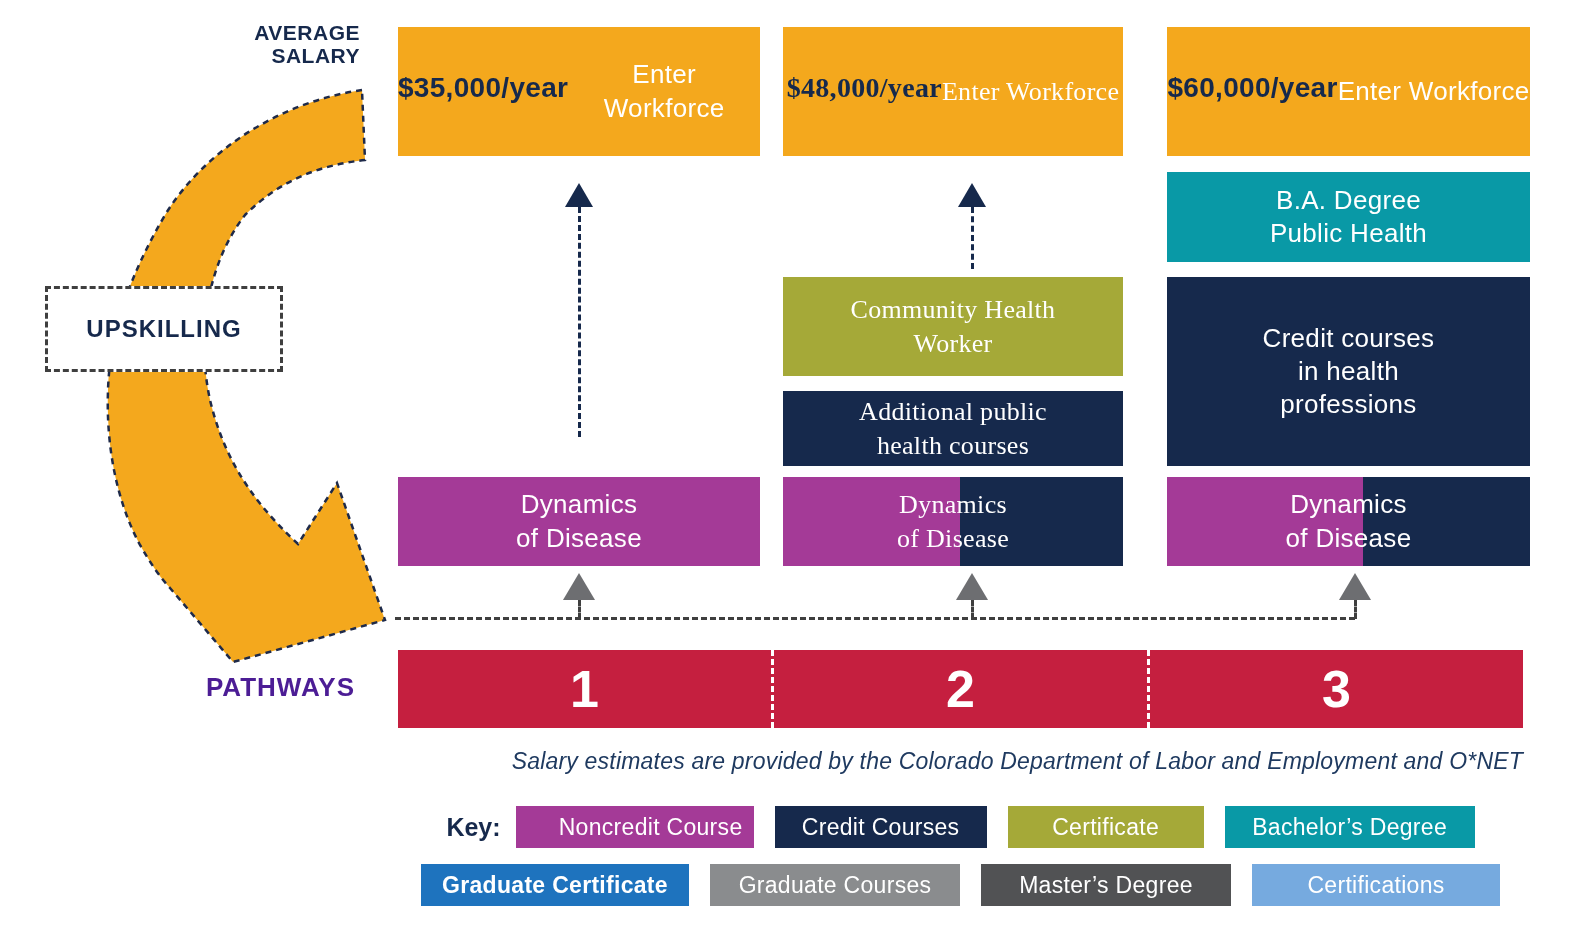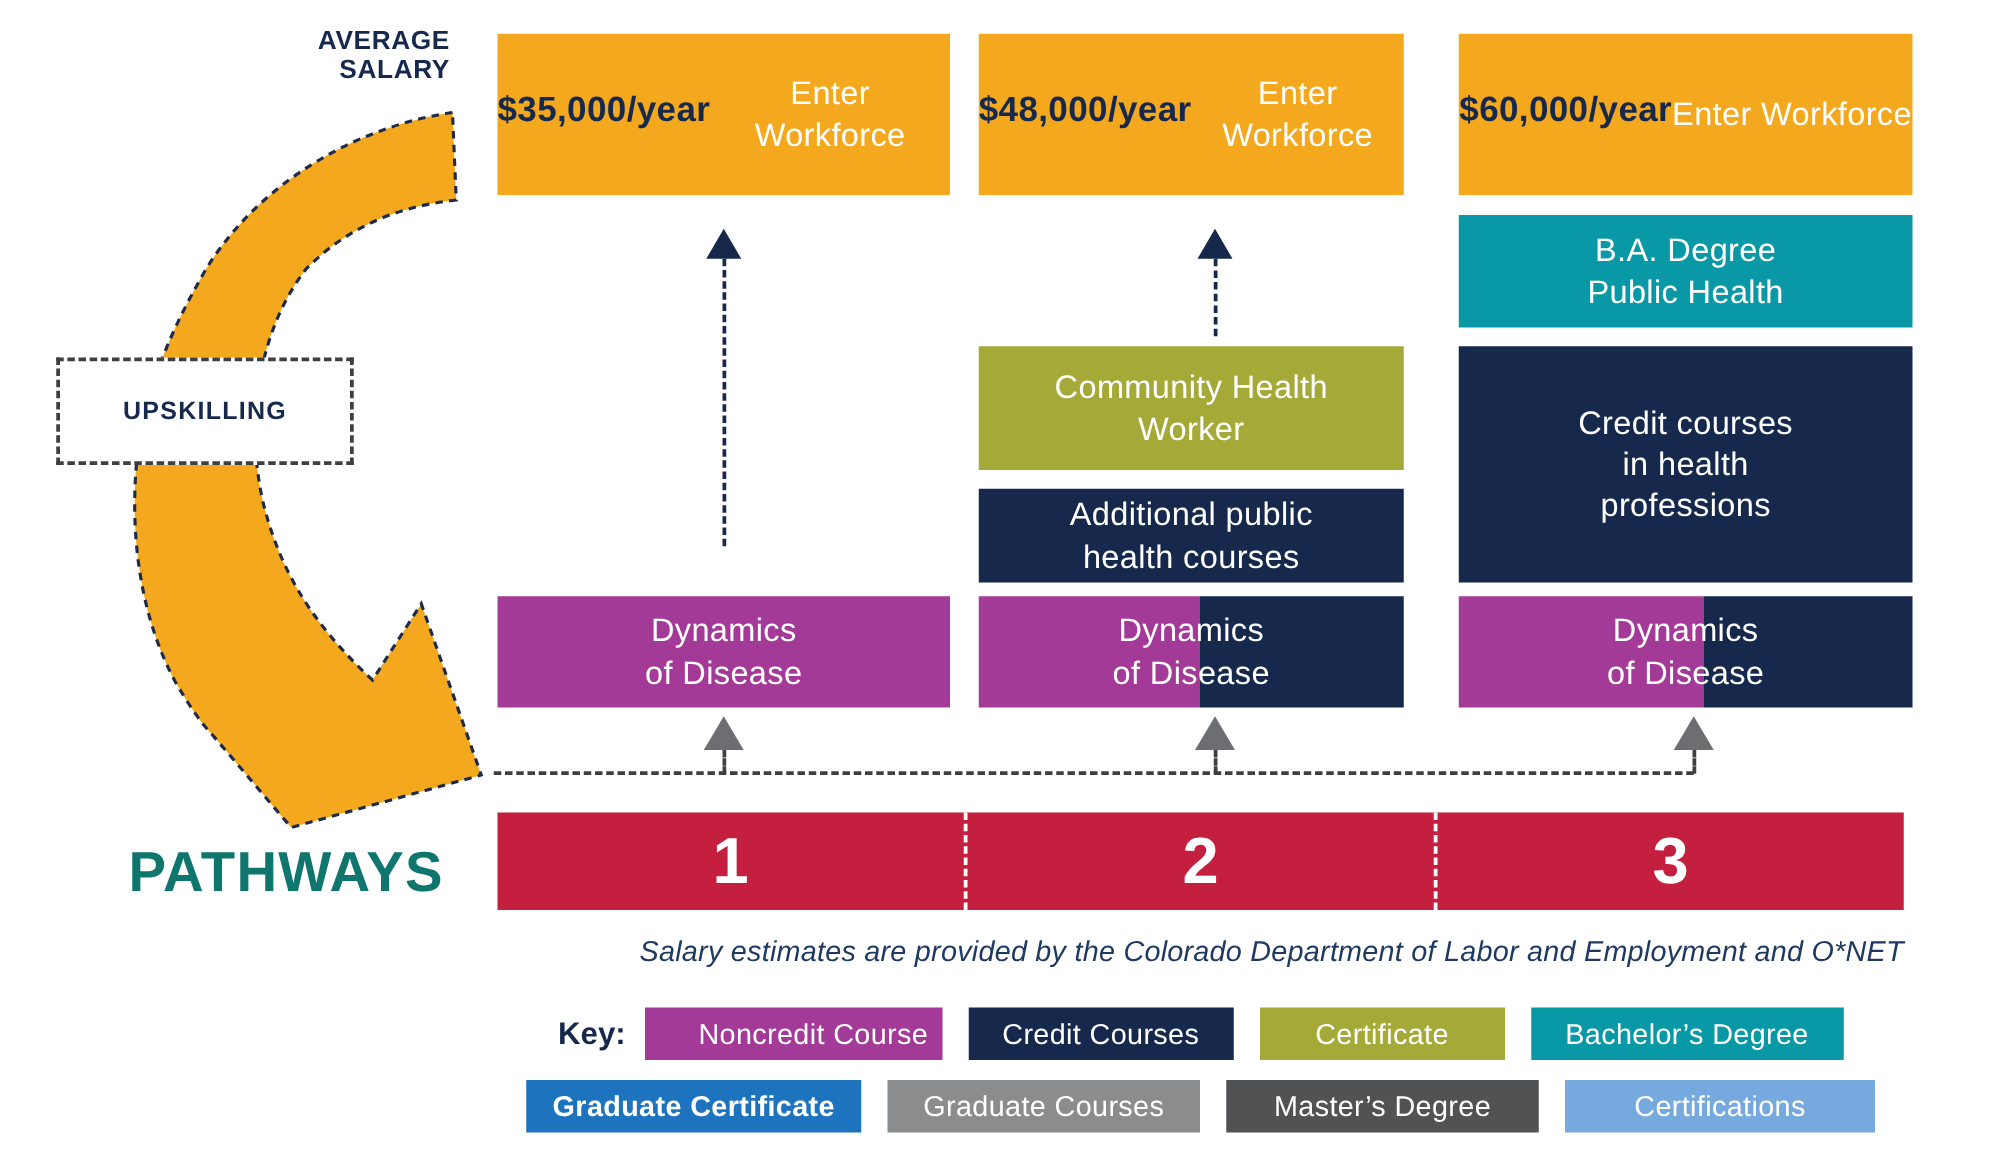--- a/index.html
+++ b/index.html
@@ -6,46 +6,46 @@
   .canvas{
     position:relative;width:1592px;height:940px;background:#ffffff;
     font-family:"Liberation Sans", sans-serif;overflow:hidden;
   }
   
   .box{
     position:absolute;display:flex;flex-direction:row;align-items:center;justify-content:center;
     text-align:center;color:#fff;font-size:26px;line-height:1.28;white-space:pre-line;letter-spacing:.3px;
   }
   .col1{left:398px;width:362px;}
-  .col2{left:783px;width:340px;}
+  .col2{left:783px;width:340px;font-family:Liberation Serif, serif;}
   .col3{left:1167px;width:363px;}
   .orange-box{top:27px;height:129px;background:#F4A81D;}
   .salary{color:#16294C;font-weight:bold;font-size:28px;margin-bottom:7px;}
   .workforce{color:#fff;}
   .teal-box{top:172px;height:90px;background:#0999A6;}
   .olive-box{top:277px;height:99px;background:#A5A938;}
   .navy-small-box{top:391px;height:75px;background:#16294C;}
   .navy-big-box{top:277px;height:189px;background:#16294C;}
   .dyn{top:477px;height:89px;}
   .dyn1{background:#A43A97;}
   .dyn2{background:linear-gradient(90deg,#A43A97 0 52%,#16294C 52% 100%);}
   .dyn3{background:linear-gradient(90deg,#A43A97 0 54%,#16294C 54% 100%);}
   
   .avgsal{
     position:absolute;left:60px;top:22px;width:300px;text-align:right;font-weight:bold;
     font-size:21px;line-height:1.08;color:#16294C;white-space:pre-line;letter-spacing:.5px;
   }
   .upskill{
     position:absolute;left:45px;top:286px;width:238px;height:86px;background:#fff;
     border:3px dashed #3F3F3F;box-sizing:border-box;display:flex;align-items:center;justify-content:center;
-    font-weight:bold;font-size:20px;color:#16294C;letter-spacing:1px;
+    font-weight:bold;font-size:24px;color:#16294C;letter-spacing:1px;
   }
   .pathlbl{
     position:absolute;left:100px;top:672px;width:255px;text-align:right;
-    font-weight:bold;font-size:45px;color:#0f766e;letter-spacing:1px;
+    font-weight:bold;font-size:26px;color:#4c1d95;letter-spacing:1px;
   }
   
   .navy-arrow{position:absolute;display:flex;flex-direction:column;align-items:center;}
   .navy-arrow .head{width:0;height:0;border-left:14px solid transparent;border-right:14px solid transparent;border-bottom:24px solid #16294C;}
   .navy-arrow .stem{width:0;border-left:3px dashed #16294C;}
   .na1{left:565px;top:183px;} .na1 .stem{height:230px;}
   .na2{left:958px;top:183px;} .na2 .stem{height:62px;}
   
   .gray-arrow{position:absolute;display:flex;flex-direction:column;align-items:center;}
   .gray-arrow .head{width:0;height:0;border-left:16px solid transparent;border-right:16px solid transparent;border-bottom:27px solid #6D6E71;}

